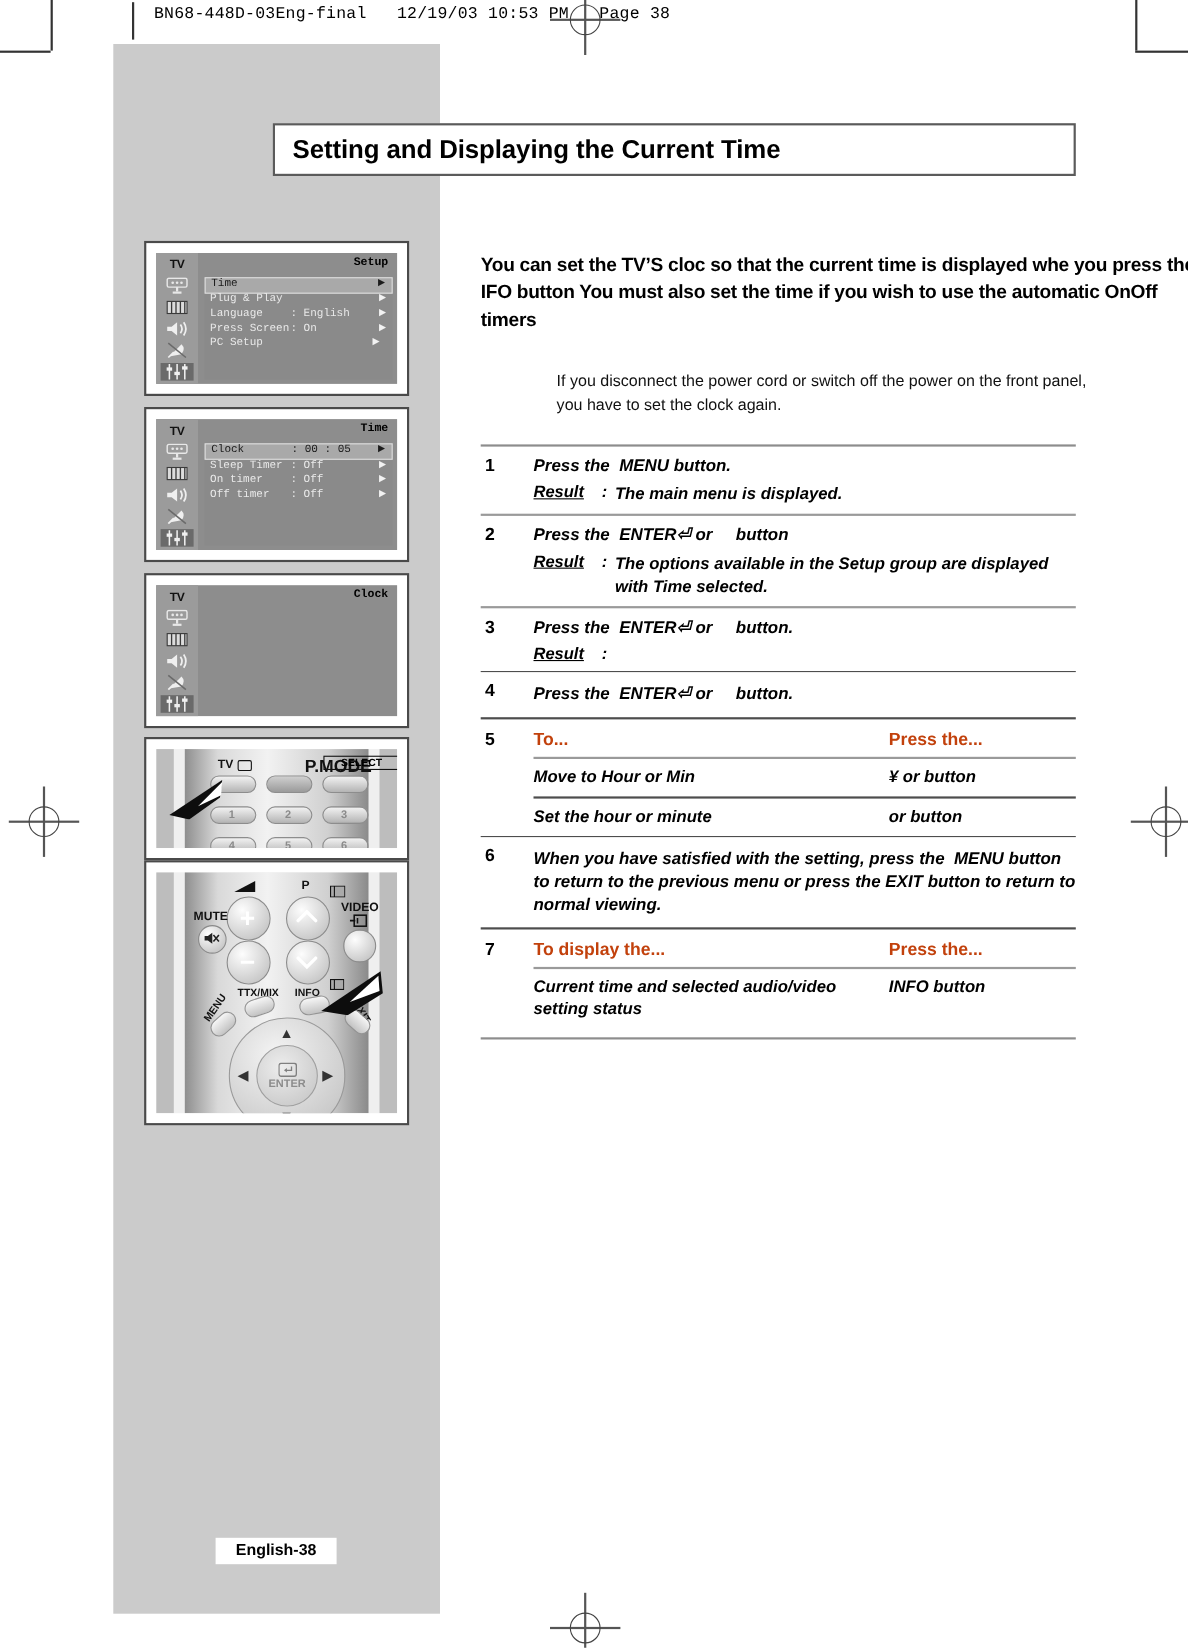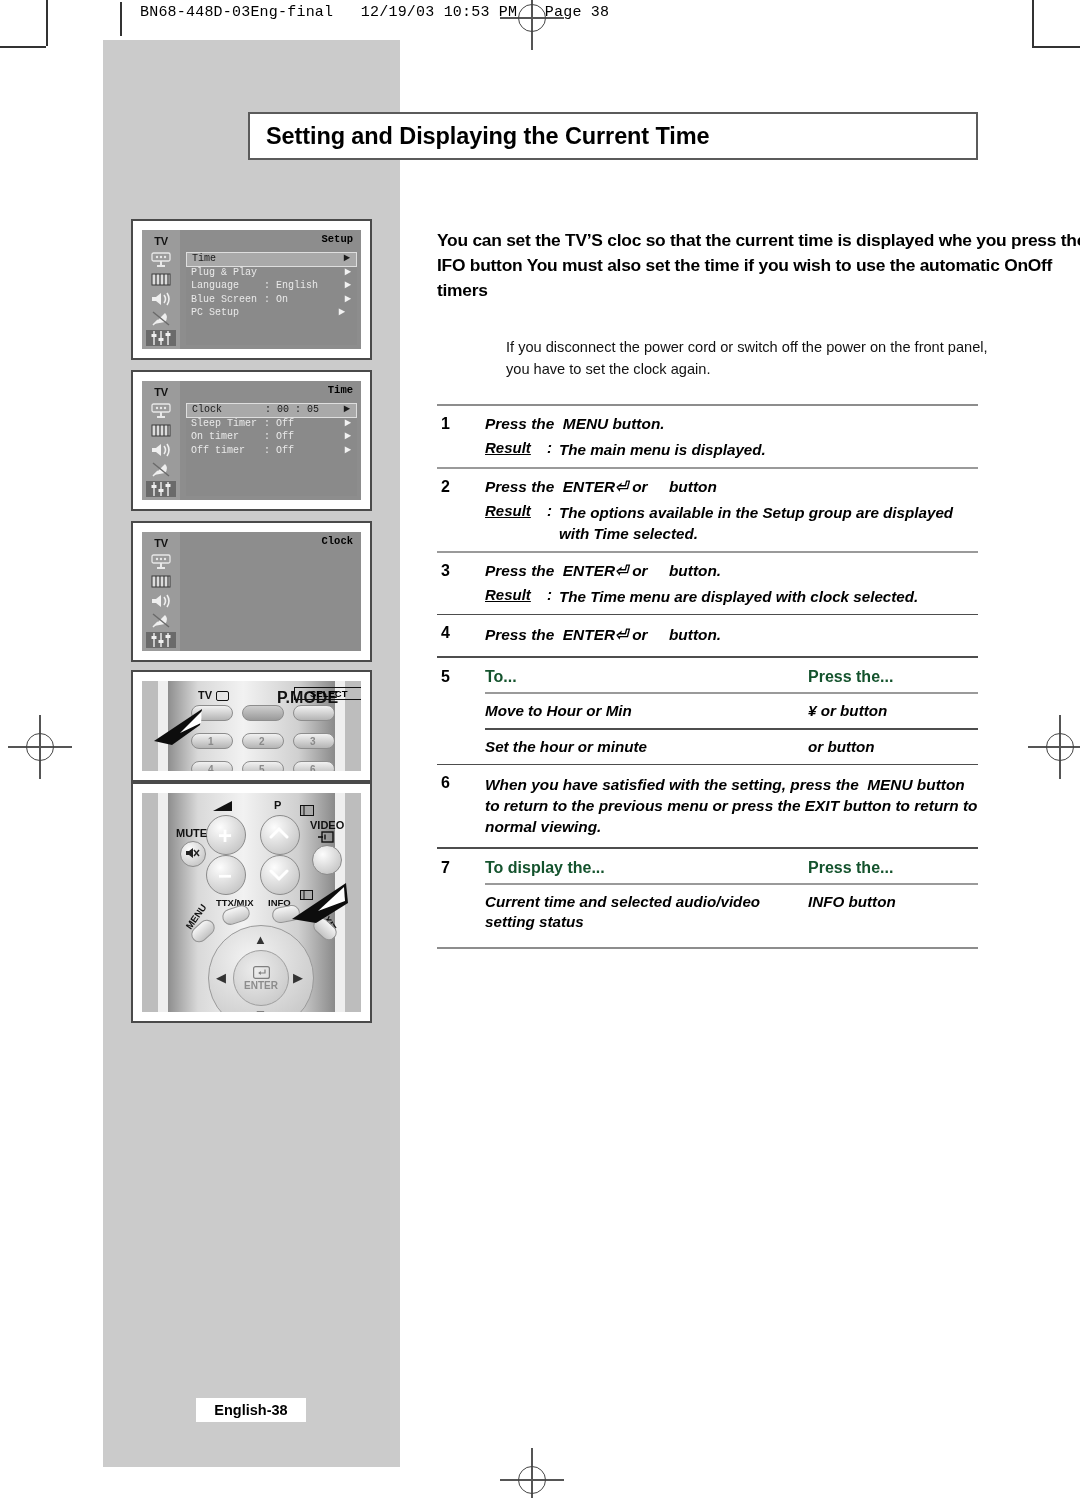--- a/index.html
+++ b/index.html
@@ -103,21 +103,21 @@
   .stepnum{position:absolute;left:4px;top:9px;font-size:16px;font-weight:bold;color:#000;}
   .stepbody{margin-left:48px;}
   .ln{font-size:15.4px;font-style:italic;font-weight:bold;color:#000;line-height:21px;white-space:pre-wrap;}
   .resultline{display:flex;margin-top:5px;}
   .reslbl{font-size:15px;font-weight:bold;font-style:italic;text-decoration:underline;width:62px;flex:none;color:#000;}
   .rescolon{width:12px;flex:none;font-size:15px;font-weight:bold;font-style:italic;}
   .restext{font-size:15.2px;font-style:italic;font-weight:bold;color:#000;line-height:21px;}
 
   
   .tbl{width:100%;}
-  .tbl .hdr{display:flex;font-size:16px;font-weight:bold;color:#14532d;padding-bottom:6px;}
+  .tbl .hdr{display:flex;font-size:16px;font-weight:bold;color:#c2410c;padding-bottom:6px;}
   .tbl .hdr .c1{flex:1;}
   .tbl .hdr .c2{width:170px;}
   .tbl .trow{display:flex;padding:7px 0 7px 0;gap:36px;}
   .tbl .trow .c1{flex:1;font-size:15.2px;font-style:italic;font-weight:bold;line-height:20px;}
   .tbl .trow .c2{width:170px;font-size:15.2px;font-style:italic;font-weight:bold;line-height:20px;}
   .tbl .sep{height:1.6px;background:#9a9a9a;}
 
   
   .footer{
     position:absolute;left:196px;top:1398px;width:110px;height:24px;background:#fff;
@@ -227,21 +227,21 @@
           <span class="lbl">Plug &amp; Play</span>
           <span class="val"></span>
           <span class="arw">►</span>
         </div>
         <div class="osd-row">
           <span class="lbl">Language</span>
           <span class="val">: English</span>
           <span class="arw">►</span>
         </div>
         <div class="osd-row">
-          <span class="lbl">Blue Screen</span>
+          <span class="lbl">Press Screen</span>
           <span class="val">: On</span>
           <span class="arw">►</span>
         </div>
         <div class="osd-row">
           <span class="lbl">PC Setup</span>
           <span class="val"></span>
           <span class="arw" style="right:12px;">►</span>
         </div>
       </div>
     </div>
@@ -536,21 +536,20 @@
   </div>
   <div class="rule thin"></div>
 
   <div class="step">
     <div class="stepnum">3</div>
     <div class="stepbody">
       <div class="ln">Press the  ENTER⏎ or     button.</div>
       <div class="resultline">
         <div class="reslbl">Result</div>
         <div class="rescolon">:</div>
-        <div class="restext">The Time  menu are  displayed with clock   selected.</div>
       </div>
     </div>
   </div>
   <div class="rule dark"></div>
 
   <div class="step" style="padding:9px 0 11px 0;">
     <div class="stepnum">4</div>
     <div class="stepbody">
       <div class="ln">Press the  ENTER⏎ or     button.</div>
     </div>

